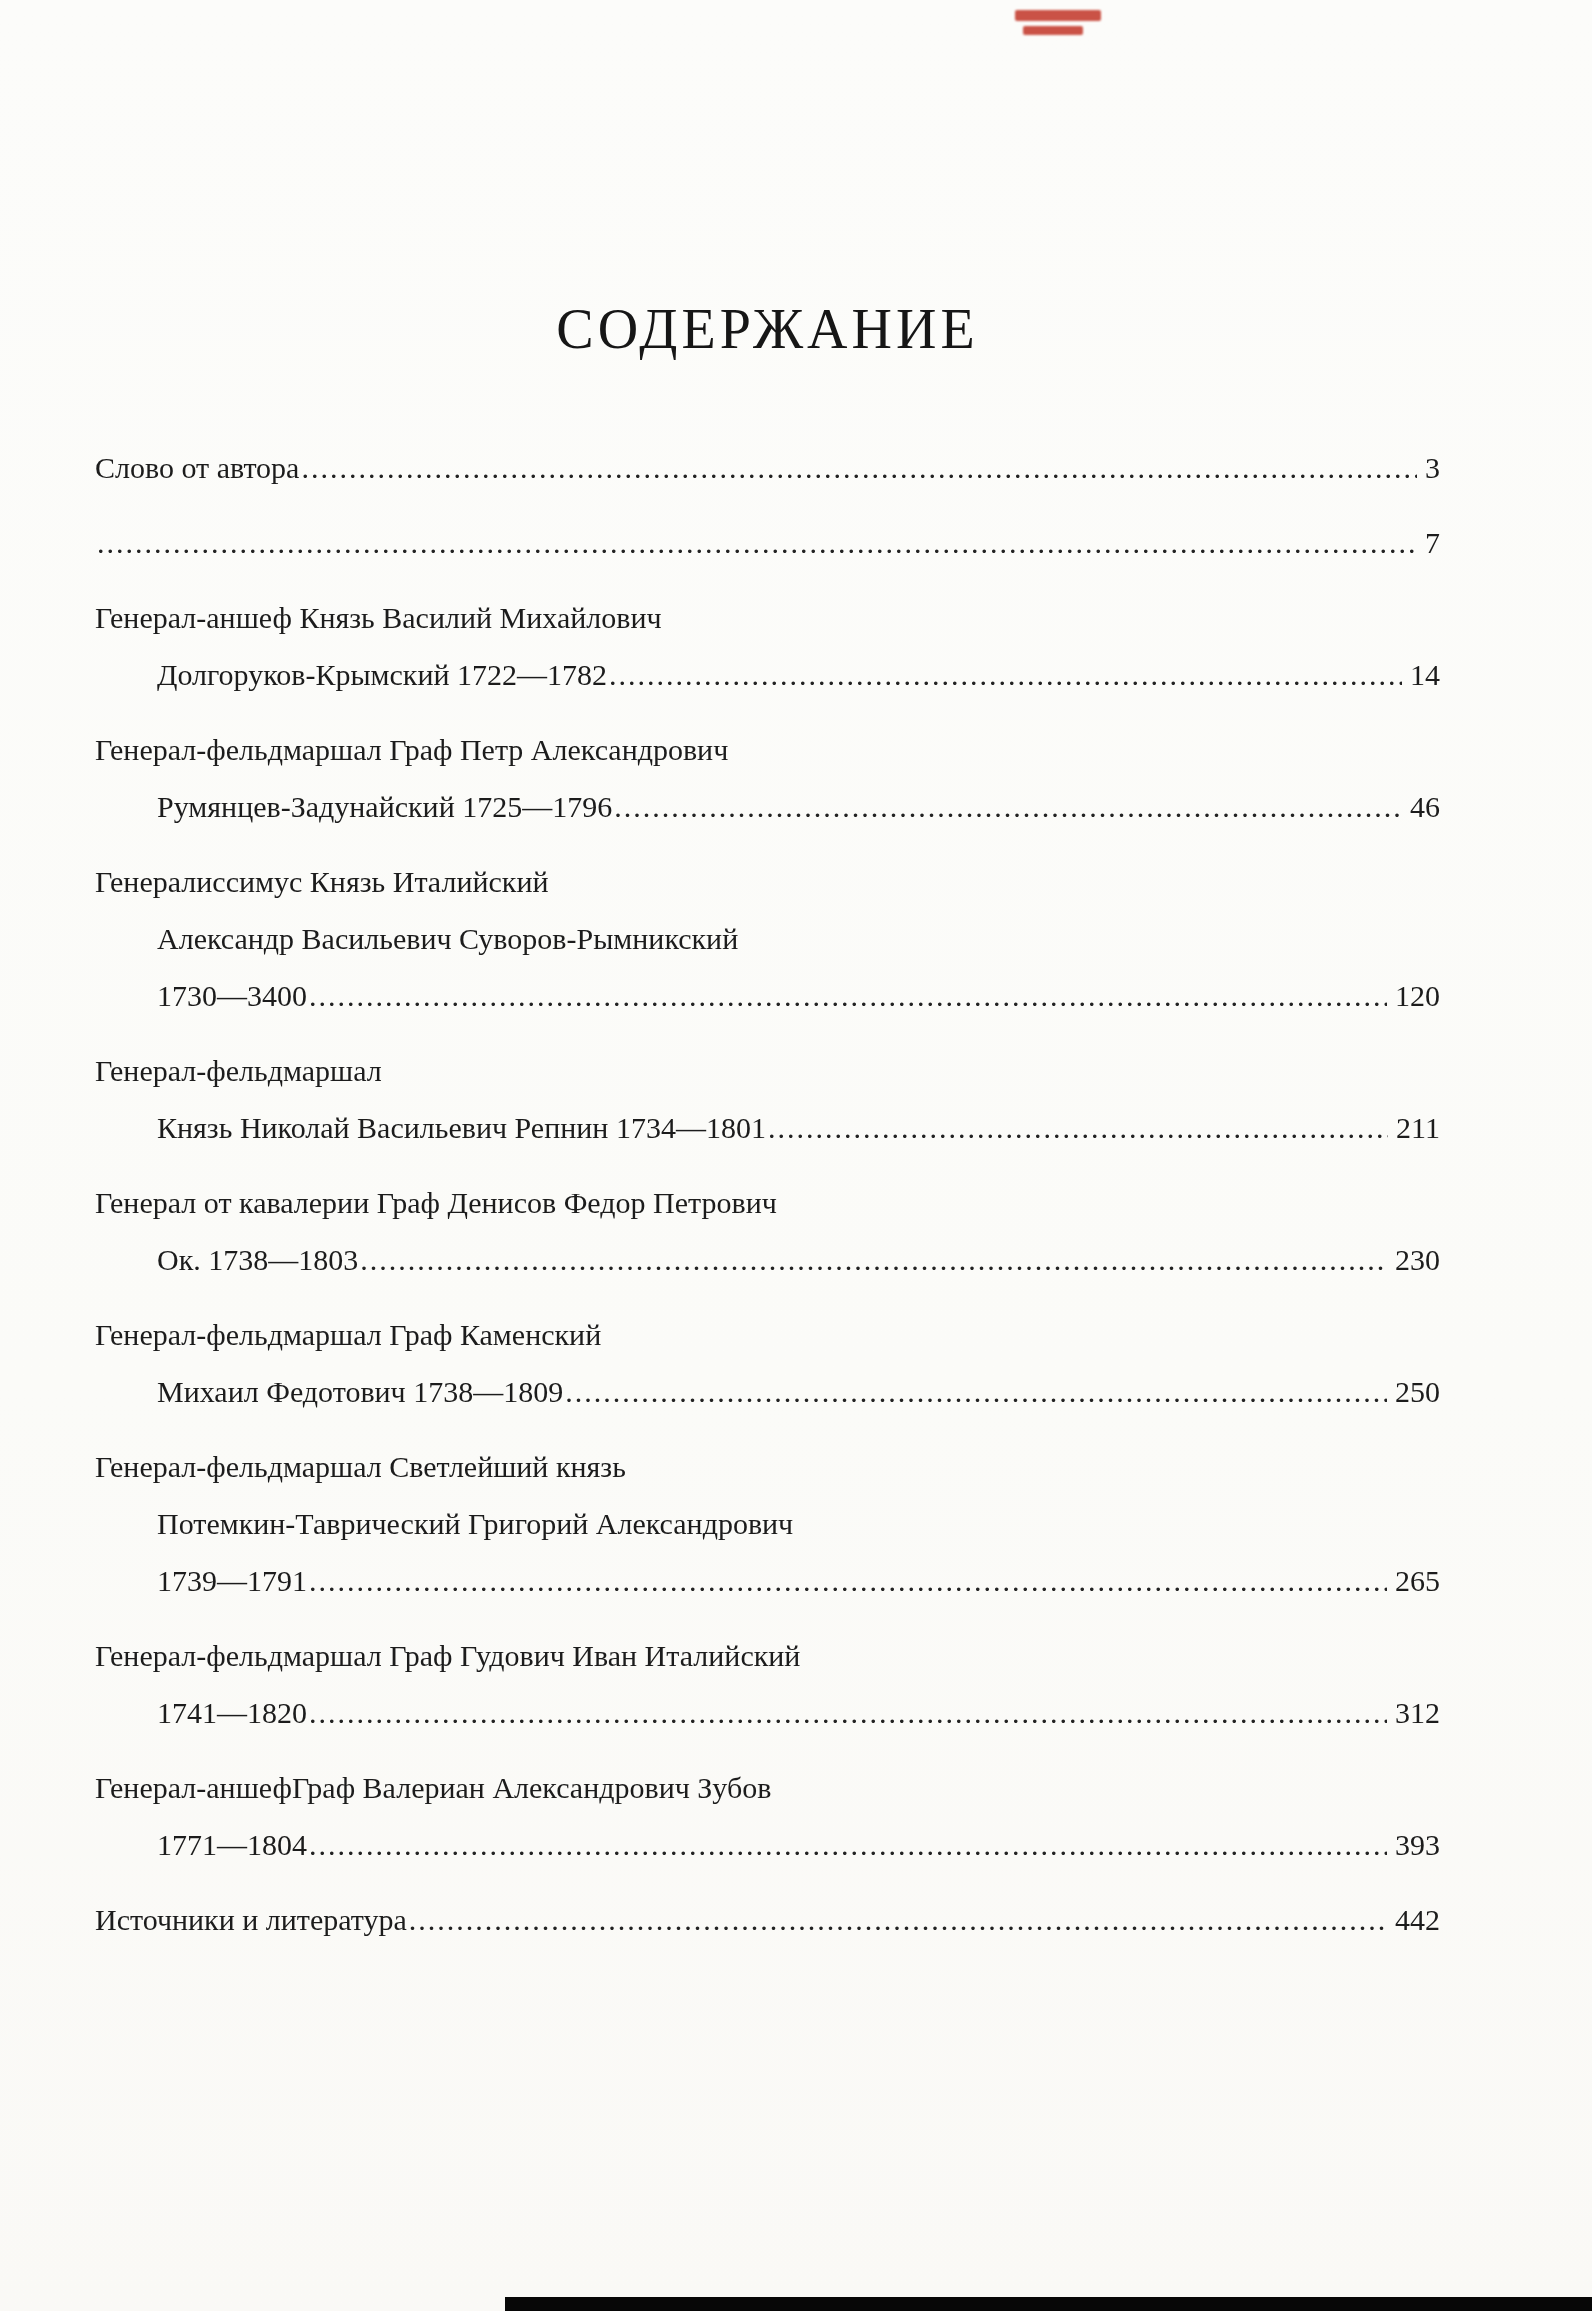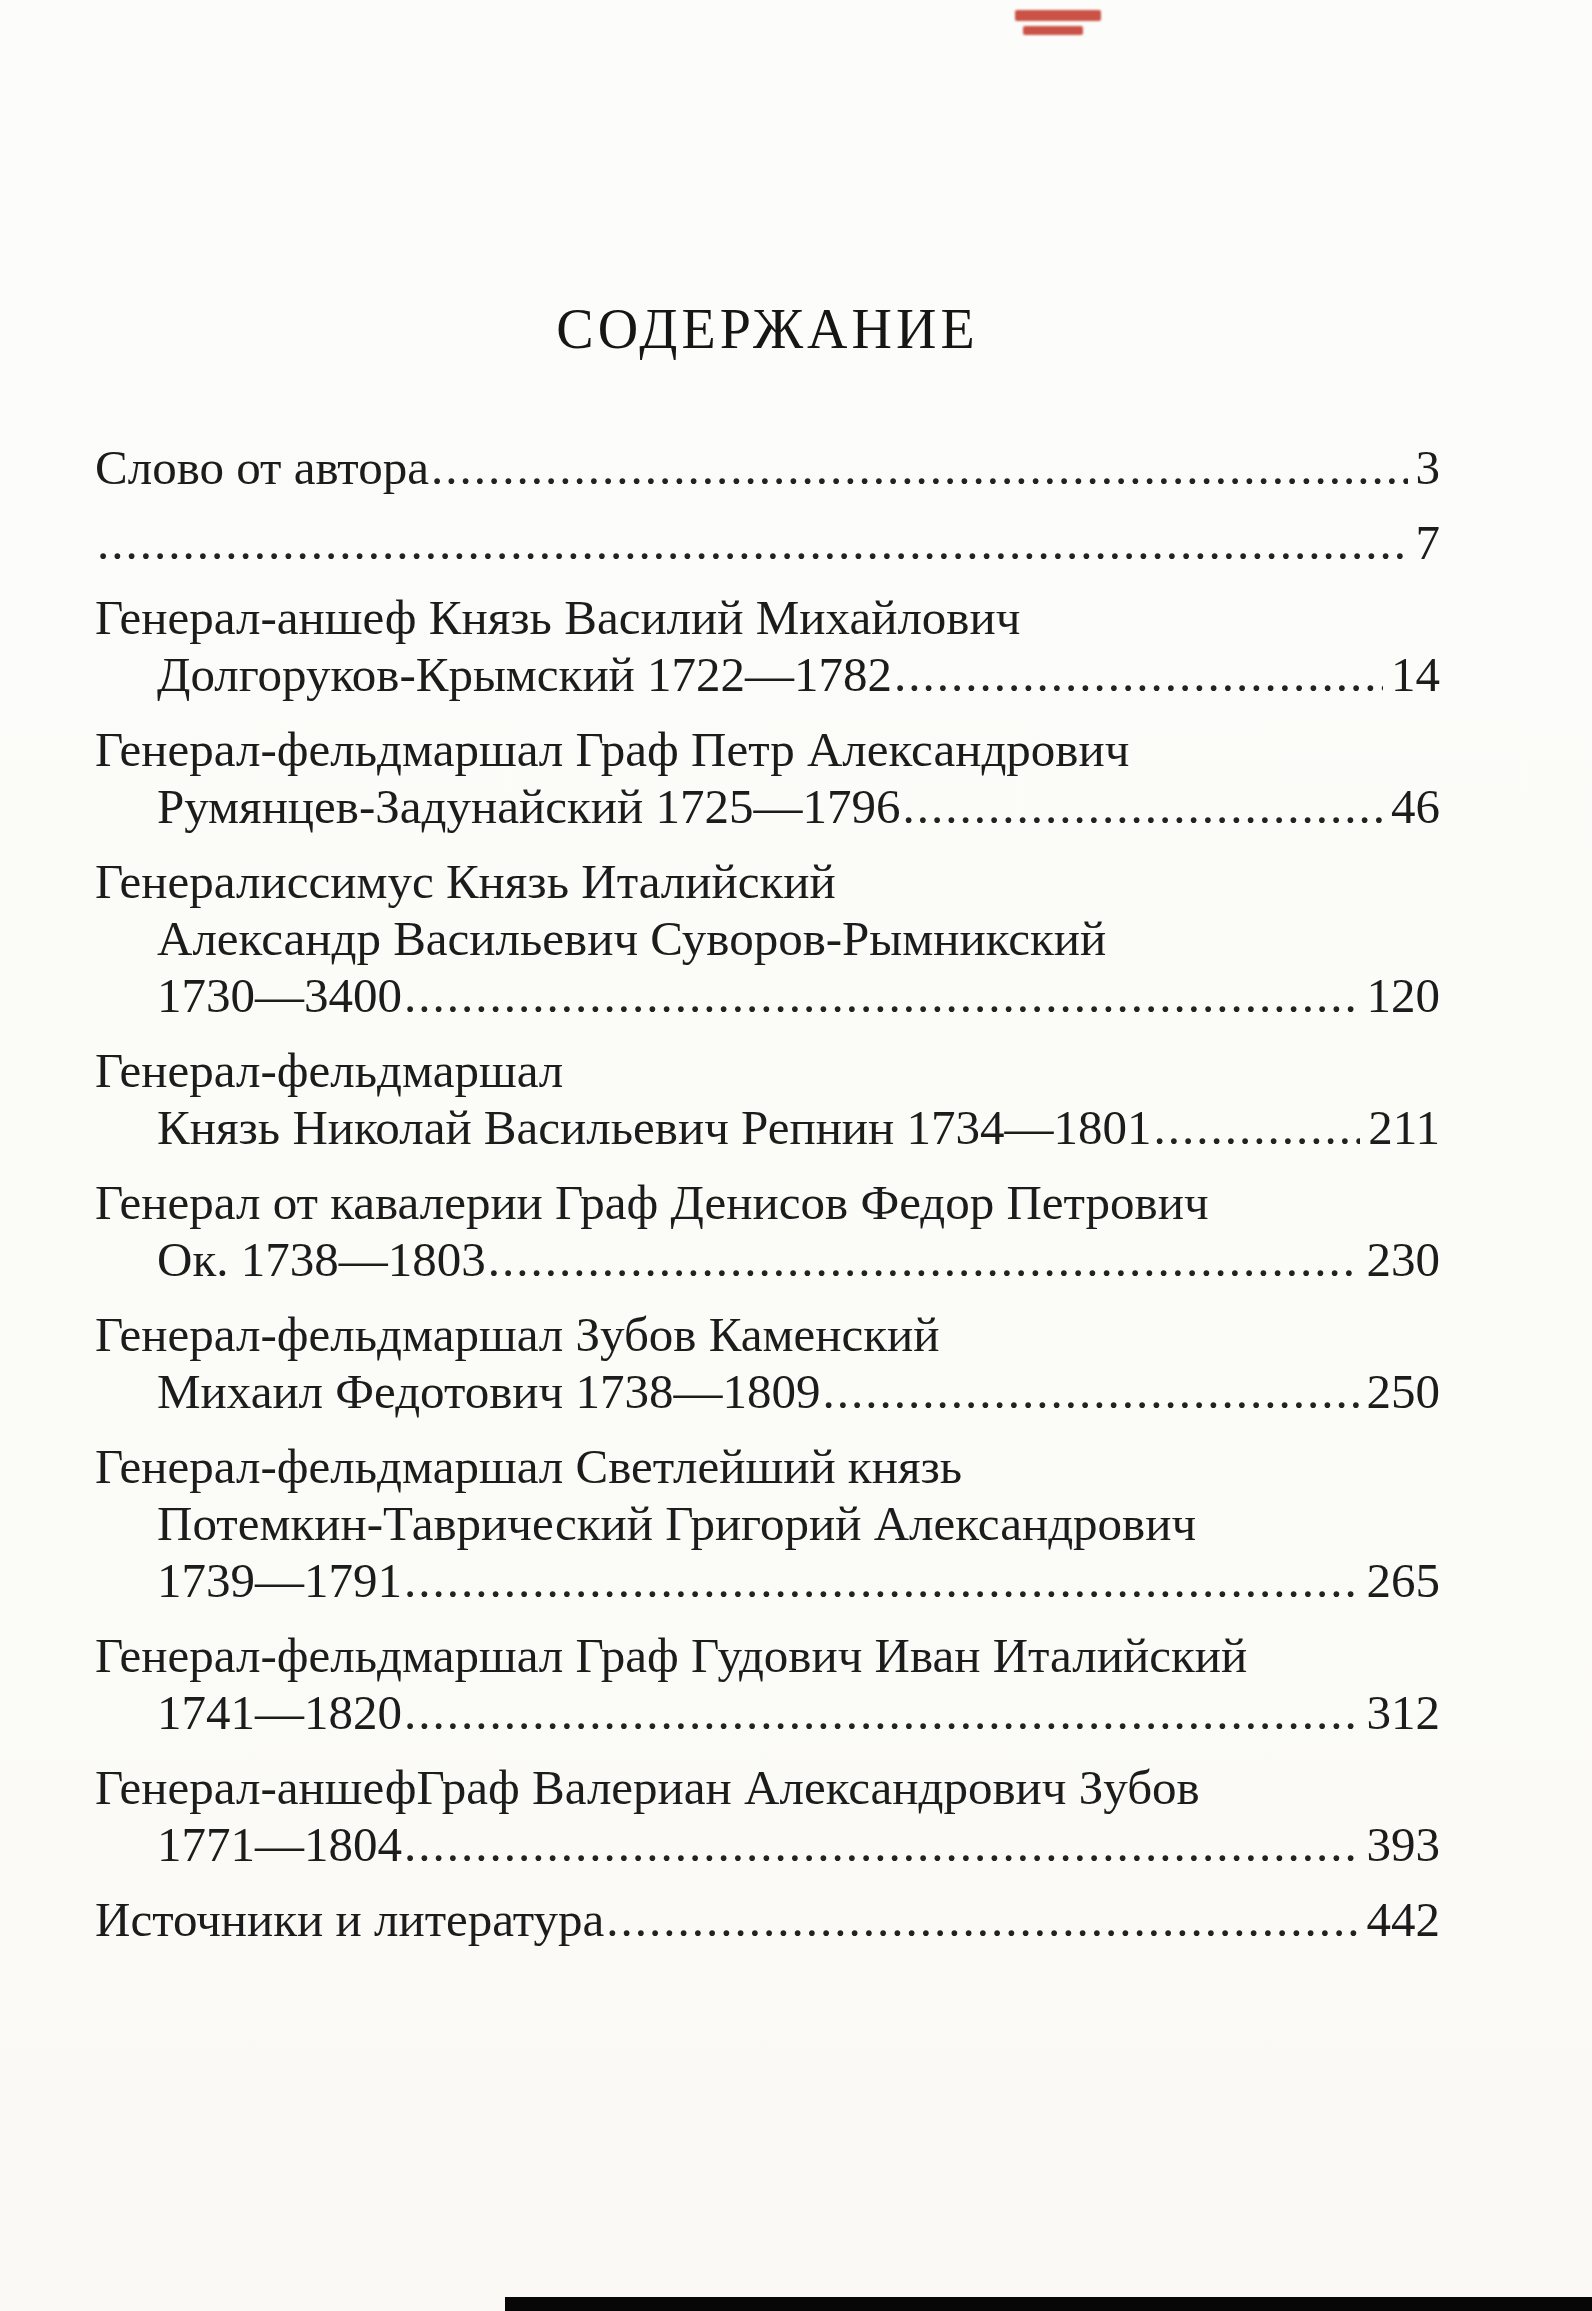--- a/index.html
+++ b/index.html
@@ -45,21 +45,21 @@
   .toc-title {
     margin-top: 297px;
     margin-bottom: 78px;
     text-align: center;
     font-size: 56px;
     letter-spacing: 4px;
     color: #161616;
   }
 
   .toc-entry {
-    font-size: 49px;
+    font-size: 30px;
     margin-bottom: 18px;
   }
   .toc-line {
     line-height: 57px;
     white-space: nowrap;
   }
   .toc-line.cont {
     padding-left: 62px;
   }
   .toc-line.last {
@@ -158,21 +158,21 @@
         </div>
         <div class="toc-entry">
           <div class="toc-line"><span class="line-text">Генерал от кавалерии Граф Денисов Федор Петрович</span></div>
           <div class="toc-line cont last">
             <span class="line-text">Ок. 1738—1803</span>
             <span class="leader"></span>
             <span class="page-num">230</span>
           </div>
         </div>
         <div class="toc-entry">
-          <div class="toc-line"><span class="line-text">Генерал-фельдмаршал Зубов Каменский</span></div>
+          <div class="toc-line"><span class="line-text">Генерал-фельдмаршал Граф Каменский</span></div>
           <div class="toc-line cont last">
             <span class="line-text">Михаил Федотович 1738—1809</span>
             <span class="leader"></span>
             <span class="page-num">250</span>
           </div>
         </div>
         <div class="toc-entry">
           <div class="toc-line"><span class="line-text">Генерал-фельдмаршал Светлейший князь</span></div>
           <div class="toc-line cont"><span class="line-text">Потемкин-Таврический Григорий Александрович</span></div>
           <div class="toc-line cont last">

